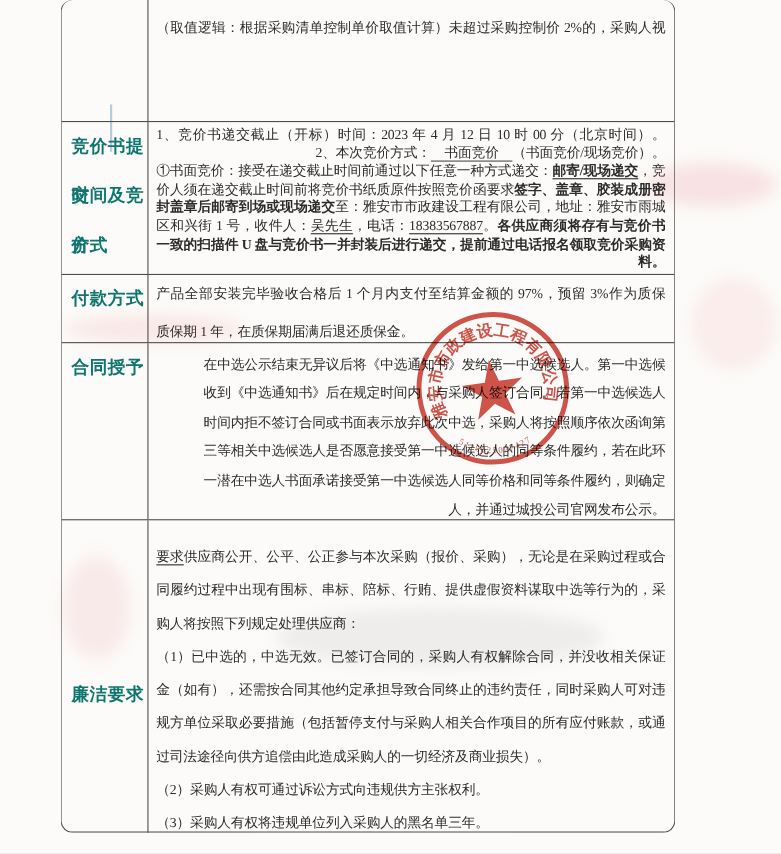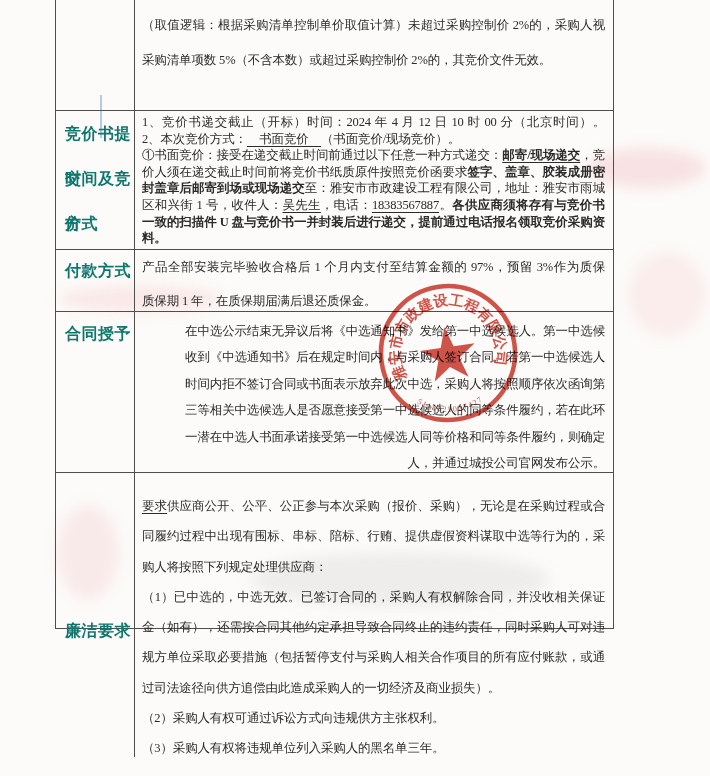--- a/index.html
+++ b/index.html
@@ -2,40 +2,40 @@
 <html style="--stamp: #c9372b; --bc: #4e4e4e;"><head>
 <meta charset="utf-8">
 <style>
   :root{ --bc:#4e4e4e; --stamp:#c9372b; }
   html,body{margin:0;padding:0;}
   body{width:710px;height:776px;overflow:hidden;background:#fcfbf9;
        font-family:"Liberation Serif","DejaVu Serif",serif;}
   .page{position:relative;width:710px;height:776px;background:#fcfbf9;}
 
   
-  .doc-table{position:absolute;left:55px;top:0;width:559px;height:629px;
+  .doc-table{position:absolute;left:55px;top:0;width:559px;height:757px;
              box-sizing:border-box;border-left:1px solid var(--bc);
              border-right:1px solid var(--bc);border-bottom:1px solid var(--bc);
-             color:#262626;}
+             color:#262626;border-radius:11px;}
   .row{display:flex;box-sizing:border-box;border-top:1px solid var(--bc);}
   .row.r0{border-top:none;height:110px;}
   .row.r1{height:139px;}
   .row.r2{height:62px;}
   .row.r3{height:161px;gap:40px;}
   .row.r4{height:285px;}
   .cell{box-sizing:border-box;}
   .label{width:79px;border-right:1px solid var(--bc);font-weight:bold;
          font-size:16px;padding-left:9px;letter-spacing:.5px;color:#0f766e;}
   .content{flex:1;padding:0 8px 0 7px;font-size:12.5px;letter-spacing:-0.15px;
            color:#2b2b2b;}
   .line{white-space:normal;overflow:hidden;}
   .line.fill{text-align:justify;text-align-last:justify;}
   .r0 .content .line{height:34.5px;line-height:34.5px;}
   .r0 .content{padding-top:8px;}
-  .r1 .content .line{height:16.6px;line-height:16.6px;}
+  .r1 .content .line{height:16.6px;line-height:16.6px;text-align:right;}
   .r1 .content{padding-top:3px;}
   .r1 .label{padding-top:0;}
   .r1 .label .lab-line{height:45px;line-height:45px;}
   .r2 .content .line{height:34px;line-height:34px;}
   .r2 .content{padding-top:0;}
   .r2 .label{padding-top:11px;}
   .r3 .content .line{height:26.4px;line-height:26.4px;text-align:right;}
   .r3 .content{padding-top:7px;font-family:Liberation Mono, monospace;}
   .r3 .label{padding-top:12px;}
   .r4 .content .line{height:30.3px;line-height:30.3px;}
@@ -73,31 +73,30 @@
   <div class="blob g-pink3"></div>
   <div class="blob g-pink4"></div>
   <div class="blob g-gray1"></div>
   <div class="blue-line"></div>
 
   <div class="doc-table" id="docTable">
       <div class="row r0">
         <div class="cell label"></div>
         <div class="cell content">
           <div class="line fill"><span class="s-n">（取值逻辑：根据采购清单控制单价取值计算）未超过采购控制价 2%的，采购人视</span></div>
-          <div class="line"><span class="s-n">采购清单项数 5%（不含本数）或超过采购控制价 2%的，其竞价文件无效。</span></div>
         </div>
       </div>
       <div class="row r1">
         <div class="cell label">
           <div class="lab-line">竞价书提交</div>
           <div class="lab-line">时间及竞价</div>
           <div class="lab-line">方式</div>
         </div>
         <div class="cell content">
-          <div class="line fill"><span class="s-n">1、竞价书递交截止（开标）时间：2024 年 4 月 12 日 10 时 00 分（北京时间）。</span></div>
+          <div class="line fill"><span class="s-n">1、竞价书递交截止（开标）时间：2023 年 4 月 12 日 10 时 00 分（北京时间）。</span></div>
           <div class="line"><span class="s-n">2、本次竞价方式：</span><span class="s-u">　书面竞价　</span><span class="s-n">（书面竞价/现场竞价）。</span></div>
           <div class="line fill"><span class="s-n">①书面竞价：接受在递交截止时间前通过以下任意一种方式递交：</span><span class="s-bu">邮寄/现场递交</span><span class="s-n">，竞</span></div>
           <div class="line fill"><span class="s-n">价人须在递交截止时间前将竞价书纸质原件按照竞价函要求</span><span class="s-b">签字、盖章、胶装成册密</span></div>
           <div class="line fill"><span class="s-b">封盖章后邮寄到场或现场递交</span><span class="s-n">至：雅安市市政建设工程有限公司，地址：雅安市雨城</span></div>
           <div class="line fill"><span class="s-n">区和兴街 1 号，收件人：</span><span class="s-u">吴先生</span><span class="s-n">，电话：</span><span class="s-u">18383567887</span><span class="s-n">。</span><span class="s-b">各供应商须将存有与竞价书</span></div>
           <div class="line fill"><span class="s-b">一致的扫描件 U 盘与竞价书一并封装后进行递交，提前通过电话报名领取竞价采购资</span></div>
           <div class="line"><span class="s-b">料。</span></div>
         </div>
       </div>
       <div class="row r2">

